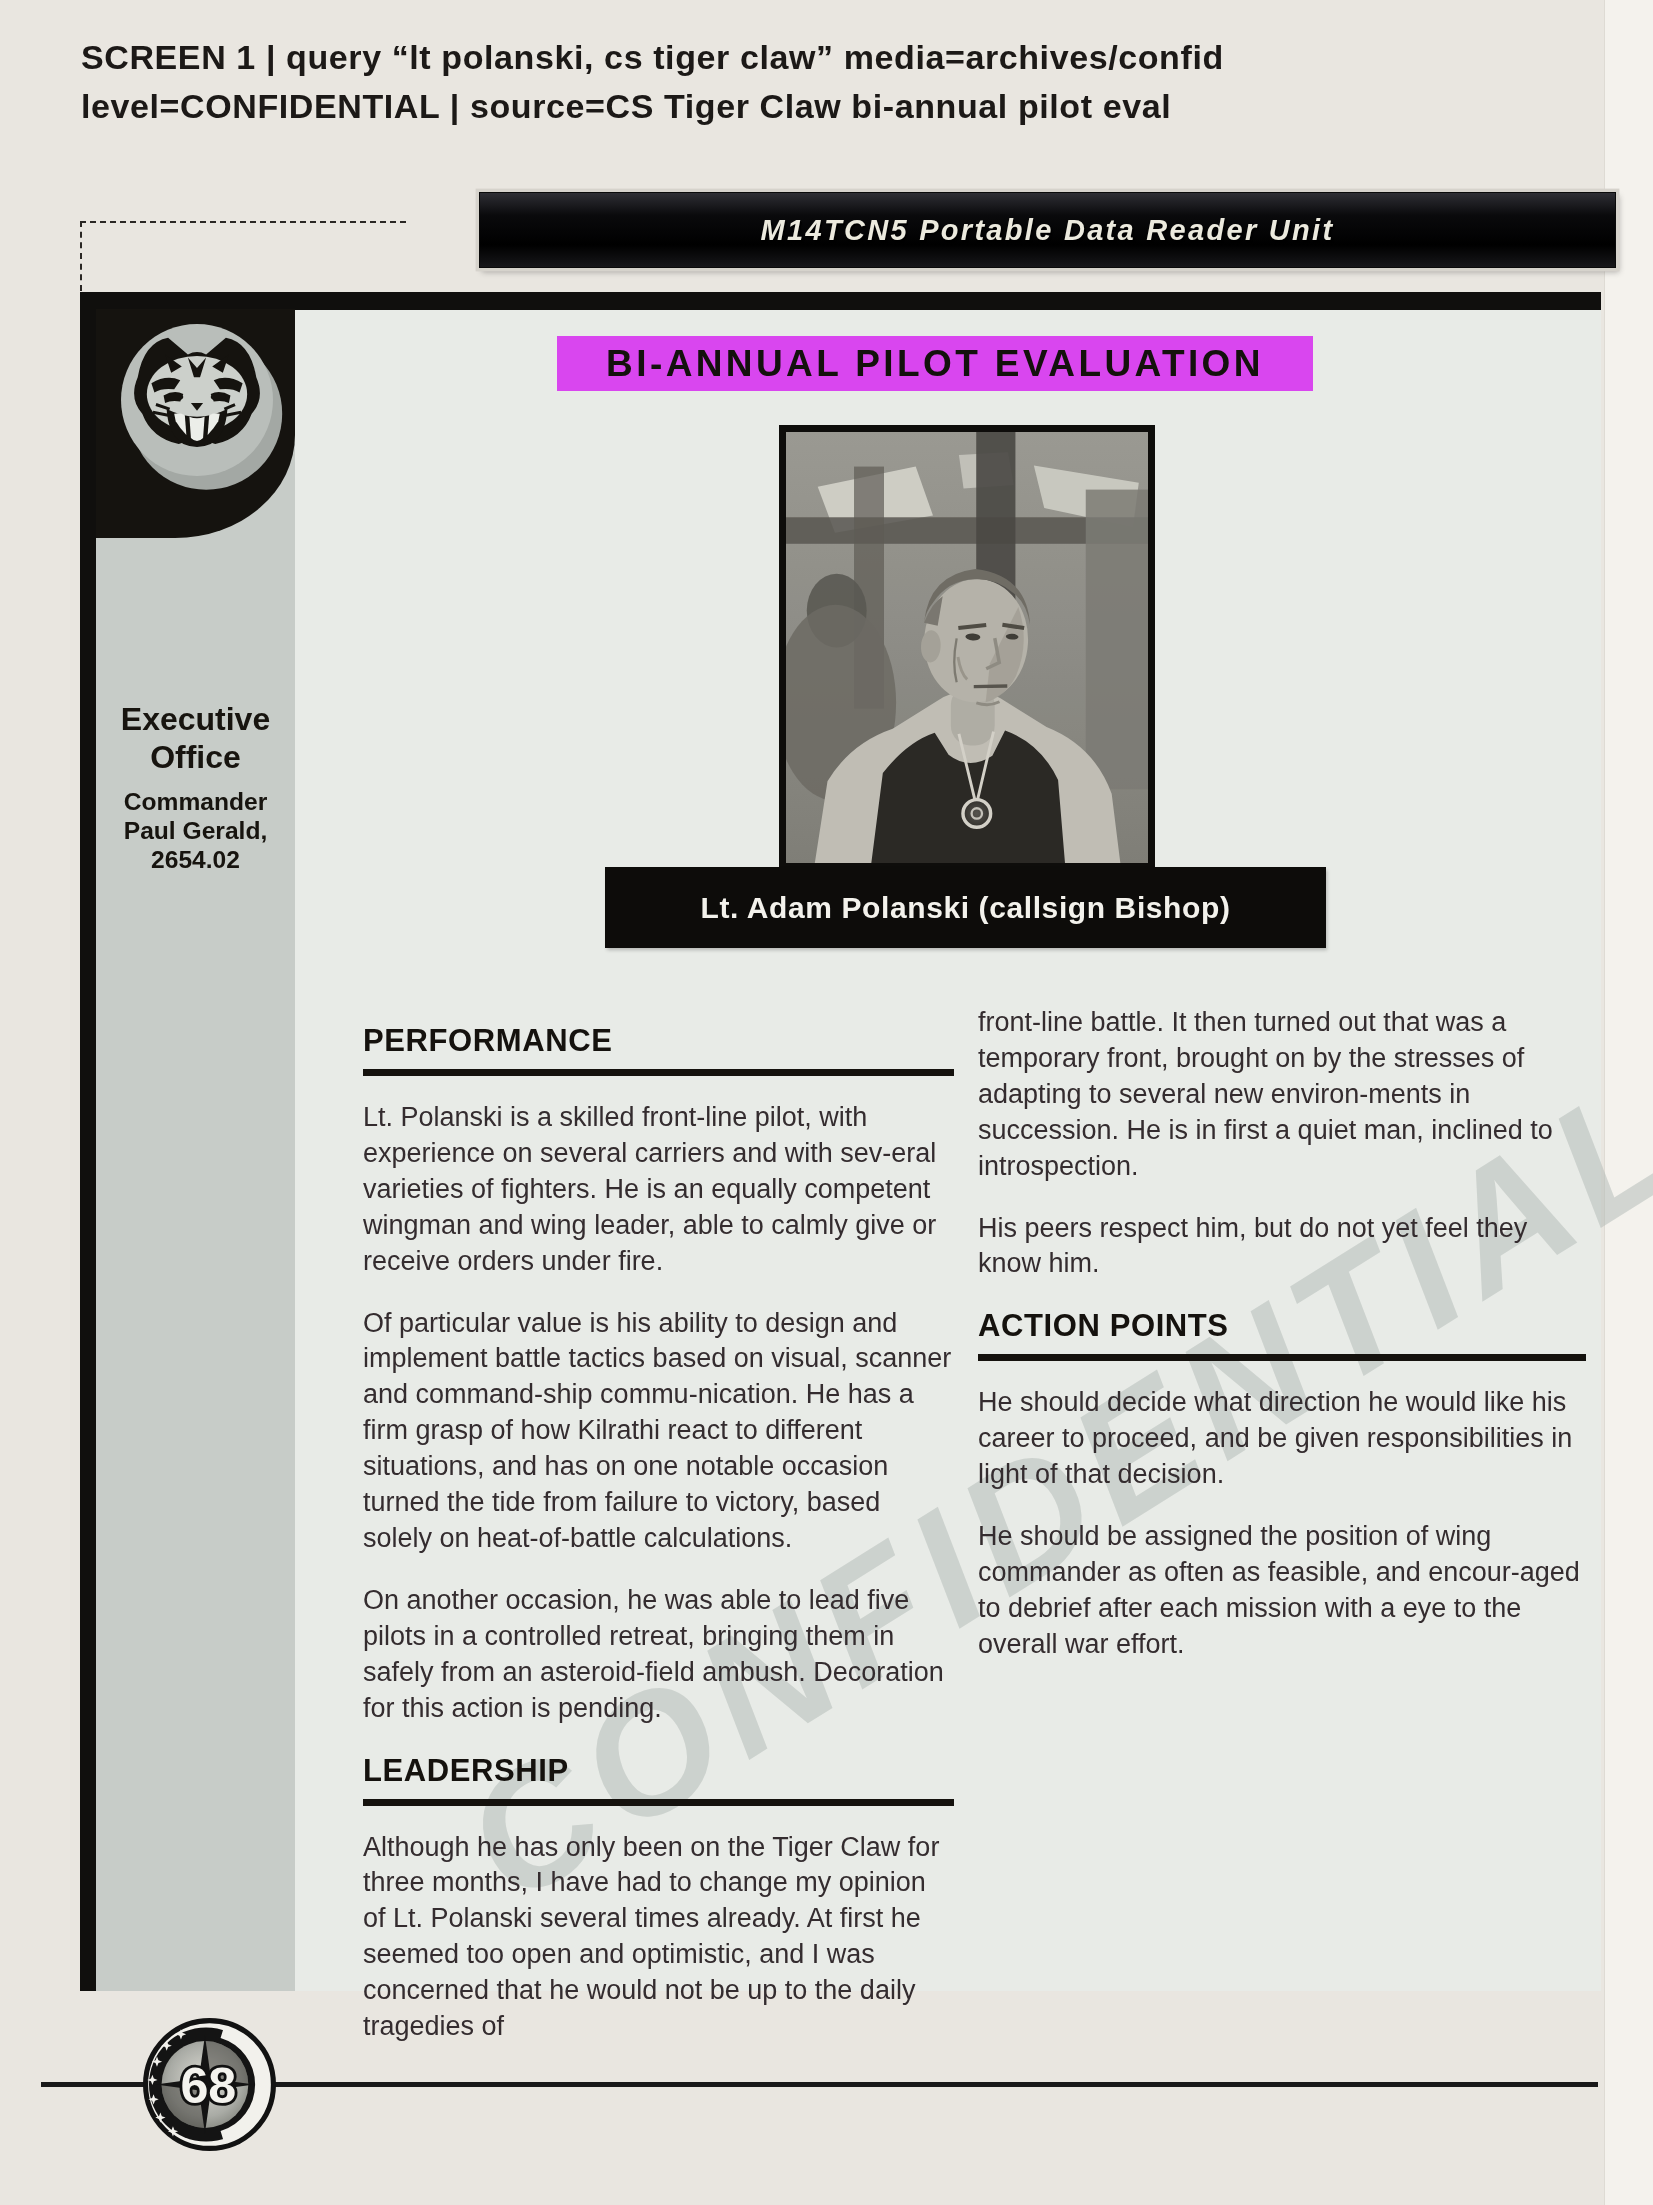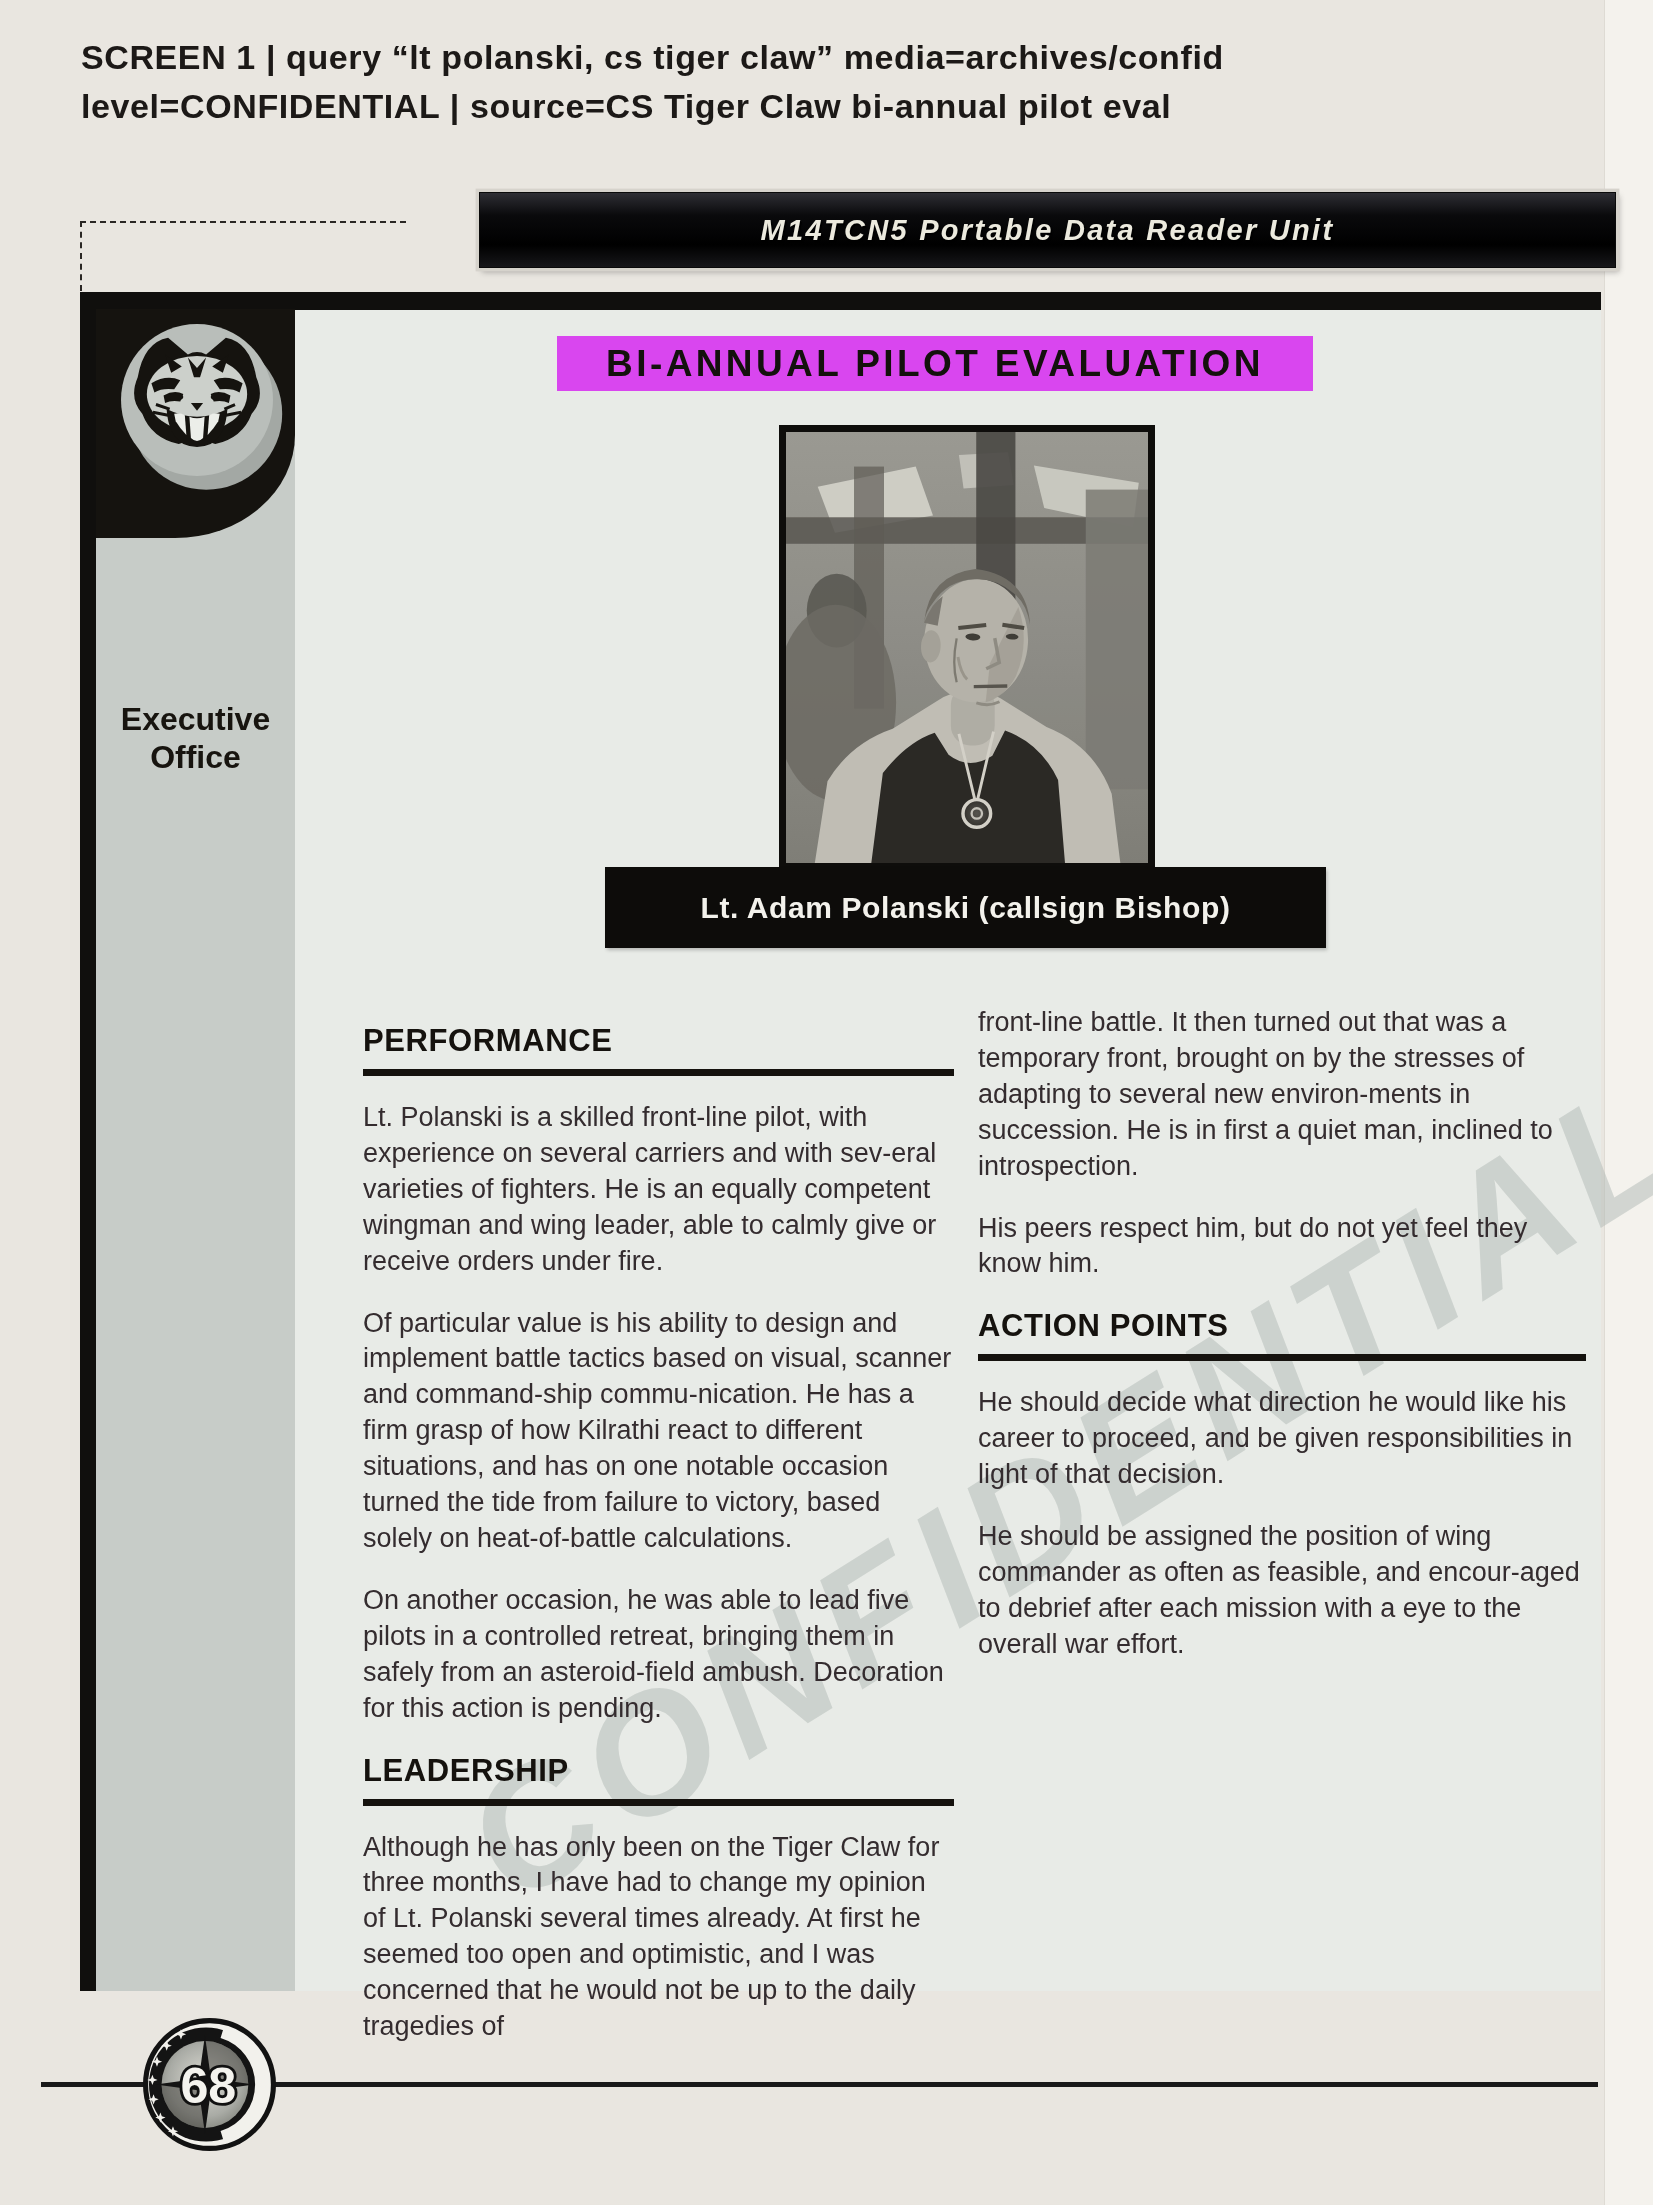--- a/index.html
+++ b/index.html
@@ -125,20 +125,23 @@
       <path d="M60,112 Q100,132 140,112 Q138,146 118,158 Q100,166 82,158 Q62,146 60,112 Z" fill="#15130f"></path>
       <path d="M70,118 Q78,116 84,120 L86,146 Q78,138 72,128 Z" fill="#eceee9"></path>
       <path d="M130,118 Q122,116 116,120 L114,146 Q122,138 128,128 Z" fill="#eceee9"></path>
       <path d="M90,122 Q100,126 110,122 L108,150 Q100,158 92,150 Z" fill="#eceee9"></path>
       <path d="M46,106 L64,112 M42,116 L62,120 M150,106 L136,112 M158,116 L138,120" stroke="#15130f" stroke-width="4" fill="none"></path>
     </svg>
   </div>
 
   <div class="sidebar-text office">Executive
 Office</div>
+  <div class="sidebar-text signatory">Commander
+Paul Gerald,
+2654.02</div>
 
   <div class="title-bar">
     <span>BI-ANNUAL PILOT EVALUATION</span>
   </div>
 
   <div class="photo-frame">
     <svg viewBox="0 0 628 748" preserveAspectRatio="none" xmlns="http://www.w3.org/2000/svg">
       <defs>
         <linearGradient id="pbg" x1="0" y1="0" x2="0" y2="1">
           <stop offset="0" stop-color="#9b9a93"></stop>

